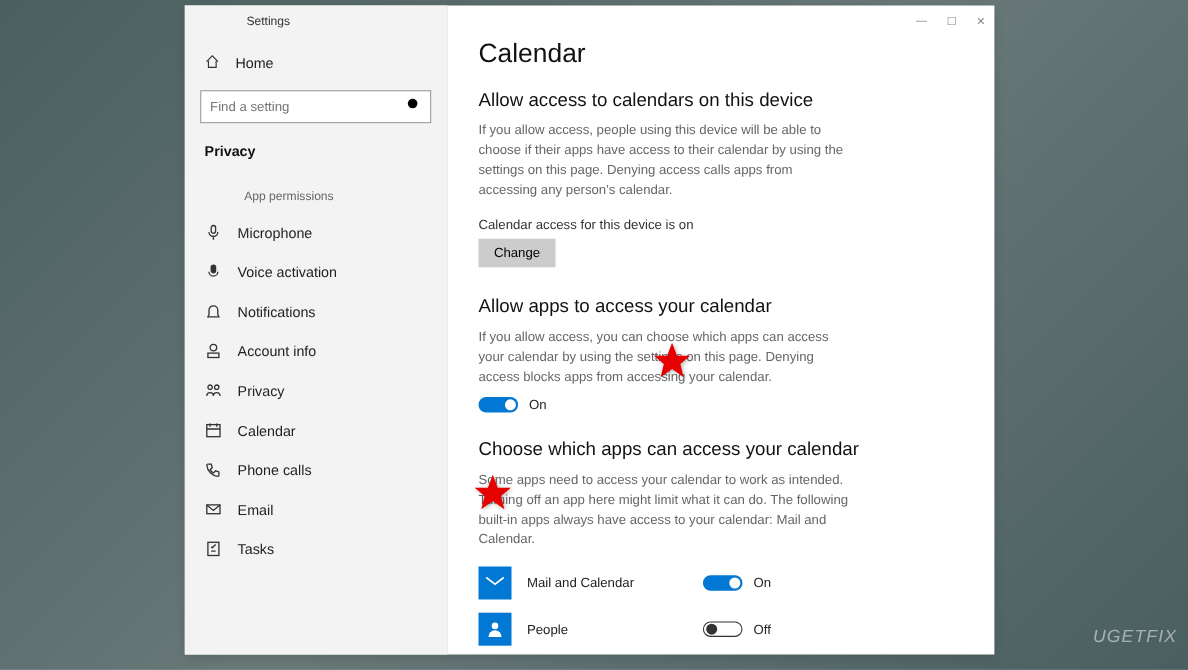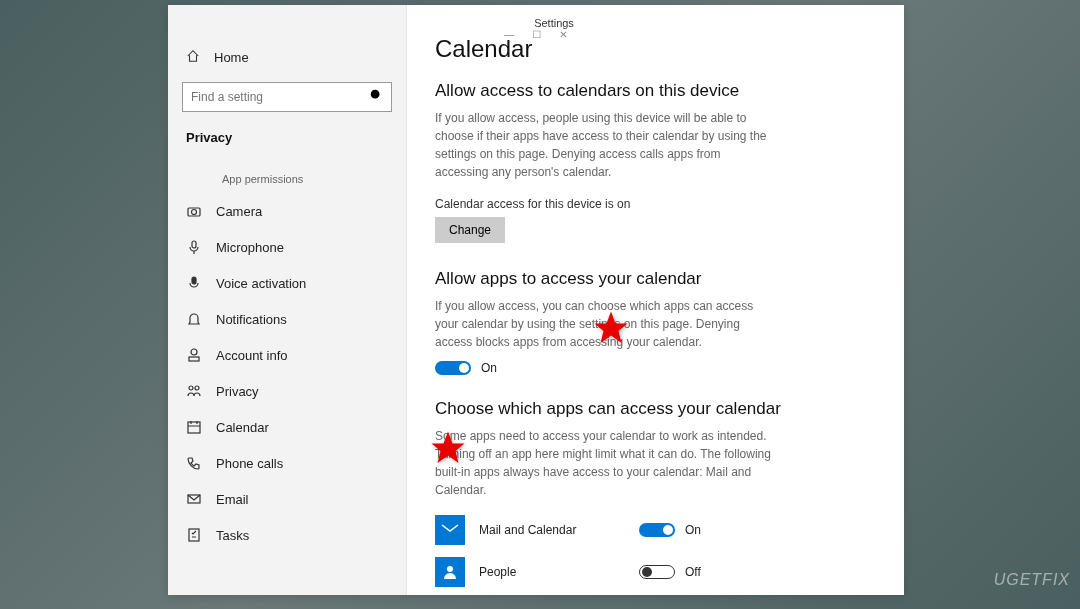--- a/index.html
+++ b/index.html
@@ -1,18 +1,18 @@
 <!DOCTYPE html>
 <html><head>
 <meta charset="utf-8">
 <style>
   * { box-sizing: border-box; margin: 0; padding: 0; font-family: "Segoe UI", sans-serif; }
   body { width: 1080px; height: 609px; background: linear-gradient(135deg, #4a5f5f, #6a7878, #4a5f5f); position: relative; overflow: hidden; }
   .window { position: absolute; left: 168px; top: 5px; width: 736px; height: 590px; background: #fff; display: flex; box-shadow: 0 2px 10px rgba(0,0,0,0.15); }
-  .titlebar { position: absolute; top: 0; left: 0; right: 0; height: 30px; display: flex; align-items: center; justify-content: space-between; padding: 12px 8px; font-size: 11px; color: #333; flex-direction: column; }
+  .titlebar { position: absolute; top: 0; left: 12px; right: 0; height: 30px; display: flex; align-items: center; justify-content: space-between; padding: 0 8px; font-size: 11px; color: #333; }
   .titlebar .title { margin-left: 36px; }
   .titlebar .controls { display: flex; gap: 18px; color: #888; font-size: 10px; }
   .sidebar { width: 238px; background: #f3f3f3; padding-top: 36px; display: flex; flex-direction: column; }
   .home-item { display: flex; align-items: center; gap: 14px; padding: 8px 18px; font-size: 13px; color: #222; cursor: pointer; }
   .searchbox { margin: 8px 14px 14px 14px; border: 1px solid #999; background: #fff; height: 30px; display: flex; align-items: center; padding: 0 8px; }
   .searchbox input { border: none; outline: none; flex: 1; font-size: 12px; background: transparent; }
   .section-title { font-weight: 600; font-size: 13px; padding: 4px 18px 10px 18px; color: #111; }
   .subheader { font-size: 11px; color: #666; padding: 18px 18px 8px 18px; margin-left: 36px; }
   .nav-list { display: flex; flex-direction: column; }
   .nav-item { display: flex; align-items: center; gap: 14px; padding: 10px 18px; font-size: 13px; color: #222; cursor: pointer; position: relative; }
@@ -68,29 +68,20 @@
             <path d="M11 11 L15 15"></path>
           </svg>
       </span>
     </div>
     <div class="section-title">Privacy</div>
     <div class="subheader">App permissions</div>
     <div class="nav-list">
       <div class="nav-item">
           <span class="icon">
             <svg width="16" height="16" viewBox="0 0 16 16">
-              <rect x="2" y="5" width="12" height="8" rx="1"></rect>
-              <circle cx="8" cy="9" r="2.5"></circle>
-            </svg>
-          </span>
-          <span>Camera</span>
-        </div>
-      <div class="nav-item">
-          <span class="icon">
-            <svg width="16" height="16" viewBox="0 0 16 16">
               <rect x="6" y="2" width="4" height="7" rx="2"></rect>
               <path d="M4 8 A4 4 0 0 0 12 8 M8 12 V15"></path>
             </svg>
           </span>
           <span>Microphone</span>
         </div>
       <div class="nav-item">
           <span class="icon">
             <svg width="16" height="16" viewBox="0 0 16 16">
               <rect x="6" y="2" width="4" height="7" rx="2" fill="#333"></rect>

